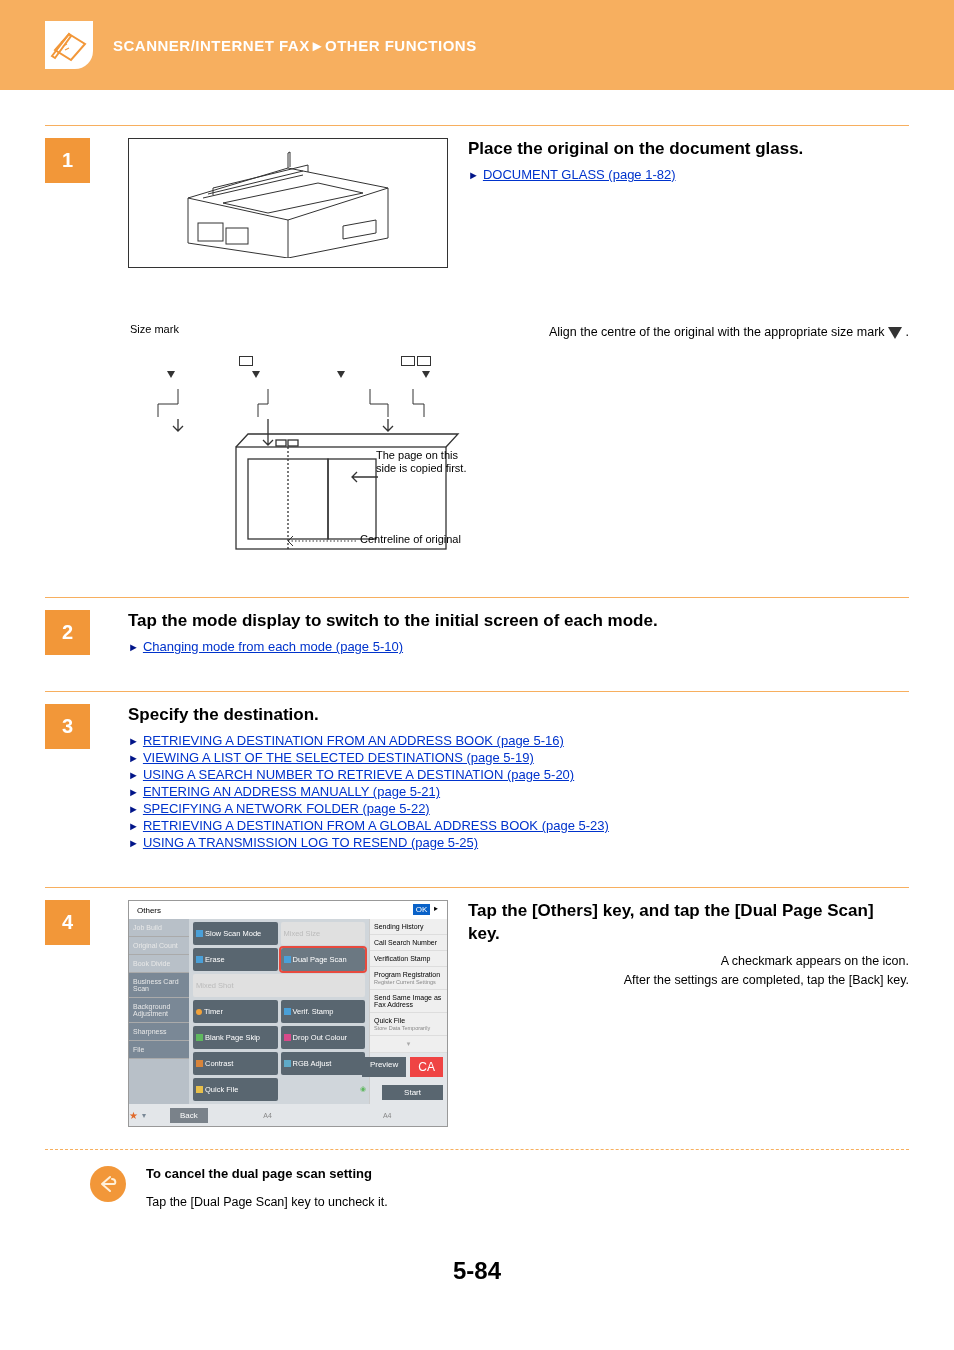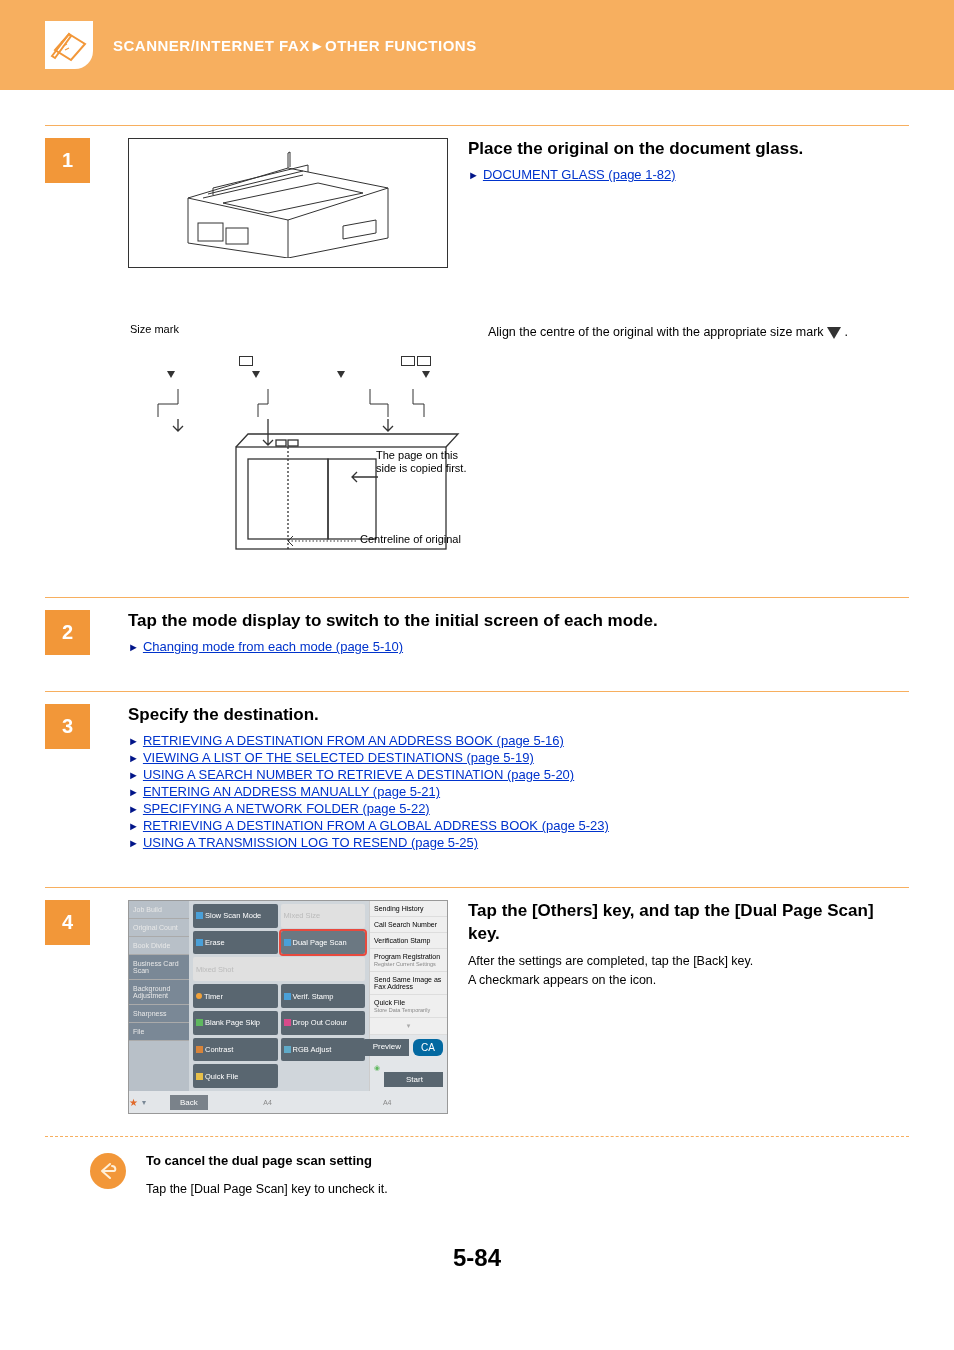--- a/index.html
+++ b/index.html
@@ -13,21 +13,21 @@
   .step-row { display: flex; margin-top: 2px; }
   .step-num { width: 45px; height: 45px; background: #f29739; color: #fff; font-weight: bold; font-size: 20px; display: flex; align-items: center; justify-content: center; flex-shrink: 0; margin-right: 38px; margin-top: 10px; }
   .step-body { flex: 1; padding-top: 10px; }
   .two-col { display: flex; gap: 20px; align-items: flex-start; }
   .col-left { flex-shrink: 0; }
   .col-right { flex: 1; }
   h3.step-title { font-size: 17px; font-weight: bold; margin-bottom: 6px; line-height: 1.35; }
   .link-row { margin: 2px 0; font-size: 13px; }
   .tri { color: #001489; font-weight: bold; margin-right: 4px; font-size: 11px; }
   a.doclink { color: #0033cc; text-decoration: underline; }
-  .note-text { font-size: 12.5px; line-height: 1.5; }
+  .note-text { font-size: 12.5px; line-height: 1.5; text-align: right; }
   
   .printer-box { width: 320px; height: 130px; border: 1px solid #333; display: flex; align-items: center; justify-content: center; background: #fff; }
   
   .glass-diagram { width: 340px; font-size: 11px; line-height: 1.2; position: relative; }
   .gd-top { display: flex; justify-content: space-around; height: 28px; align-items: flex-end; }
   .gd-labels { display: flex; justify-content: space-between; padding: 2px 0 4px; }
   .gd-labels div { width: 33%; text-align: left; }
   
   .others-panel { width: 320px; border: 1px solid #999; font-size: 8px; background: #f5f5f5; }
   .op-title { padding: 4px 8px; background: #fff; display:flex; justify-content:space-between; align-items:center;}
@@ -39,21 +39,21 @@
   .op-mid { flex:1; padding: 3px 4px; display:grid; grid-template-columns:1fr 1fr; gap:3px; background:#d0d6db;}
   .op-btn { background:#596670; color:#fff; padding:4px 3px; border-radius:2px; font-size:7.5px; display:flex; align-items:center; gap:2px;}
   .op-btn.disabled{ background:#e0e0e0; color:#bbb;}
   .op-btn.highlight{ outline:2px solid #e84a3e; background:#6b7882;}
   .op-right { width: 78px; background:#efefef; border-left:1px solid #ccc;}
   .op-right div{ padding:4px 4px; font-size:7px; border-bottom:1px solid #ddd;}
   .op-bottom { display:flex; align-items:center; background:#e3e6e9; height:22px;}
   .op-back{ background:#7a828a;color:#fff;padding:3px 10px;margin-left:20px;font-size:8px;}
   .op-startbar{display:flex;justify-content:flex-end;background:#e3e6e9;padding:3px;}
   .op-preview{background:#596670;color:#fff;padding:3px 8px;font-size:8px;margin-right:4px;}
-  .op-ca{background:#0369a1;color:#fff;padding:3px 8px;font-size:10px;border-radius:6px;}
+  .op-ca{background:#ef4444;color:#fff;padding:3px 8px;font-size:12px;}
   .op-start{background:#596670;color:#fff;padding:3px 22px;font-size:8px;margin-left:10px;}
   .dashed { border: 0; border-top: 1.5px dashed #f7af5f; margin: 22px 0 16px; }
   .cancel-row { display: flex; align-items: flex-start; gap: 20px; padding-left: 45px;}
   .cancel-icon { width: 36px; height: 36px; border-radius: 50%; background: #f29739; display:flex;align-items:center;justify-content:center;flex-shrink:0;color:#fff0d9;}
   .cancel-title { font-weight: bold; font-size: 13px; margin-bottom: 12px;}
   .page-num { text-align: center; font-size: 24px; font-weight: bold; margin-top: 45px; }
   .sizemark-label{ font-size:11px; position:absolute; left:2px; top:0;}
   .sq-icon{display:inline-block;width:14px;height:10px;border:1px solid #333;margin:0 1px;}
   .tri-down{display:inline-block;width:0;height:0;border-left:4px solid transparent;border-right:4px solid transparent;border-top:7px solid #333;}
   .big-tri-down{display:inline-block;width:0;height:0;border-left:7px solid transparent;border-right:7px solid transparent;border-top:12px solid #333;vertical-align:middle;}
@@ -189,20 +189,24 @@
     </div>
   </div>
 
   <hr class="hr-orange">
   <div class="step-row">
     <div class="step-num">4</div>
     <div class="step-body">
       <div class="two-col">
         <div class="col-left">
           <div class="others-panel">
+            <div class="op-title">
+              <span>Others</span>
+              <span><span class="op-ok">OK</span> <span style="font-size:8px;">⯈</span></span>
+            </div>
             <div class="op-body">
               <div class="op-left">
                 <div>Job Build</div>
                 <div>Original Count</div>
                 <div>Book Divide</div>
                 <div class="active">Business Card Scan</div>
                 <div class="active">Background Adjustment</div>
                 <div class="active">Sharpness</div>
                 <div class="active">File</div>
               </div>
@@ -259,39 +263,39 @@
                 <div>Call Search Number</div>
                 <div>Verification Stamp</div>
                 <div><span>Program Registration</span><br><span style="font-size:5.5px;color:#888;">Register Current Settings</span></div>
                 <div>Send Same Image as Fax Address</div>
                 <div><span>Quick File</span><br><span style="font-size:5.5px;color:#888;">Store Data Temporarily</span></div>
                 <div style="text-align:center;color:#aaa;">▾</div>
                 <div class="op-startbar" style="border:0;">
                   <span class="op-preview"><span>Preview</span></span>
                   <span class="op-ca">CA</span>
                 </div>
-                <div class="op-startbar" style="border:0;flex-direction:column;">
+                <div class="op-startbar" style="border:0;">
                   <span style="color:#5fb85f;margin-right:6px;">◉</span>
                   <span class="op-start">Start</span>
                 </div>
               </div>
             </div>
             <div class="op-bottom">
               <span class="star">★</span>
               <span class="chev" style="margin:0 4px;">▾</span>
               <span class="op-back">Back</span>
               <span style="flex:1;text-align:center;font-size:7px;color:#888;">A4</span>
               <span style="flex:1;text-align:center;font-size:7px;color:#888;">A4</span>
             </div>
           </div>
         </div>
         <div class="col-right">
           <h3 class="step-title">Tap the [Others] key, and tap the [Dual Page Scan] key.</h3>
+          <p class="note-text">A checkmark appears on the icon.</p>
           <p class="note-text">After the settings are completed, tap the [Back] key.</p>
-          <p class="note-text">A checkmark appears on the icon.</p>
         </div>
       </div>
     </div>
   </div>
 
   <hr class="dashed">
   <div class="cancel-row">
     <div class="cancel-icon">
       <svg width="22" height="22" viewBox="0 0 22 22">
           <path d="M13 4 L5 11 L13 18 M5 11 L17 11 C19 11 19 6 15 6" fill="none" stroke="#fff0d9" stroke-width="2" stroke-linecap="round" stroke-linejoin="round"></path>

